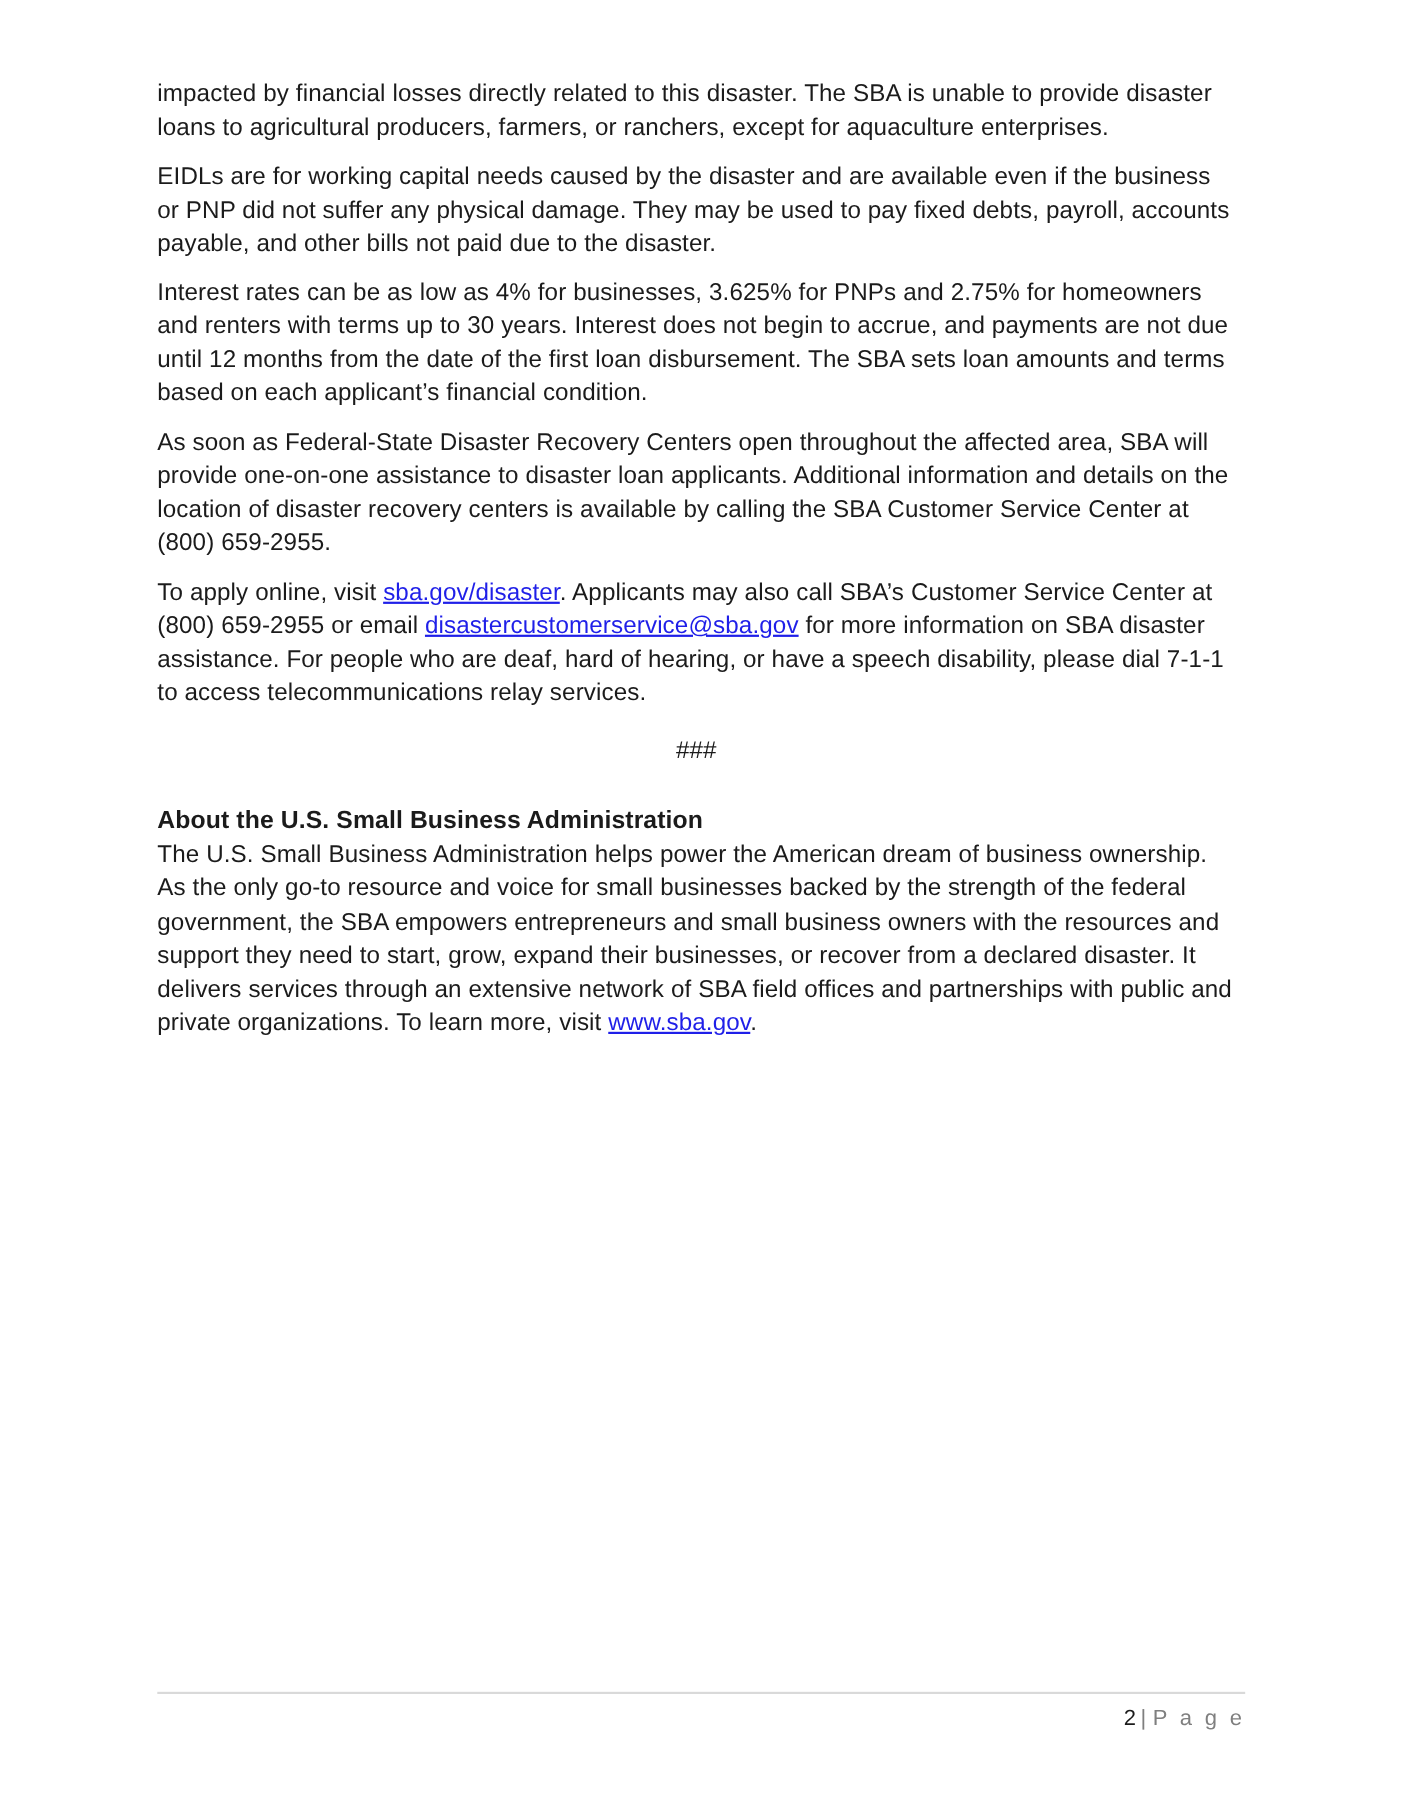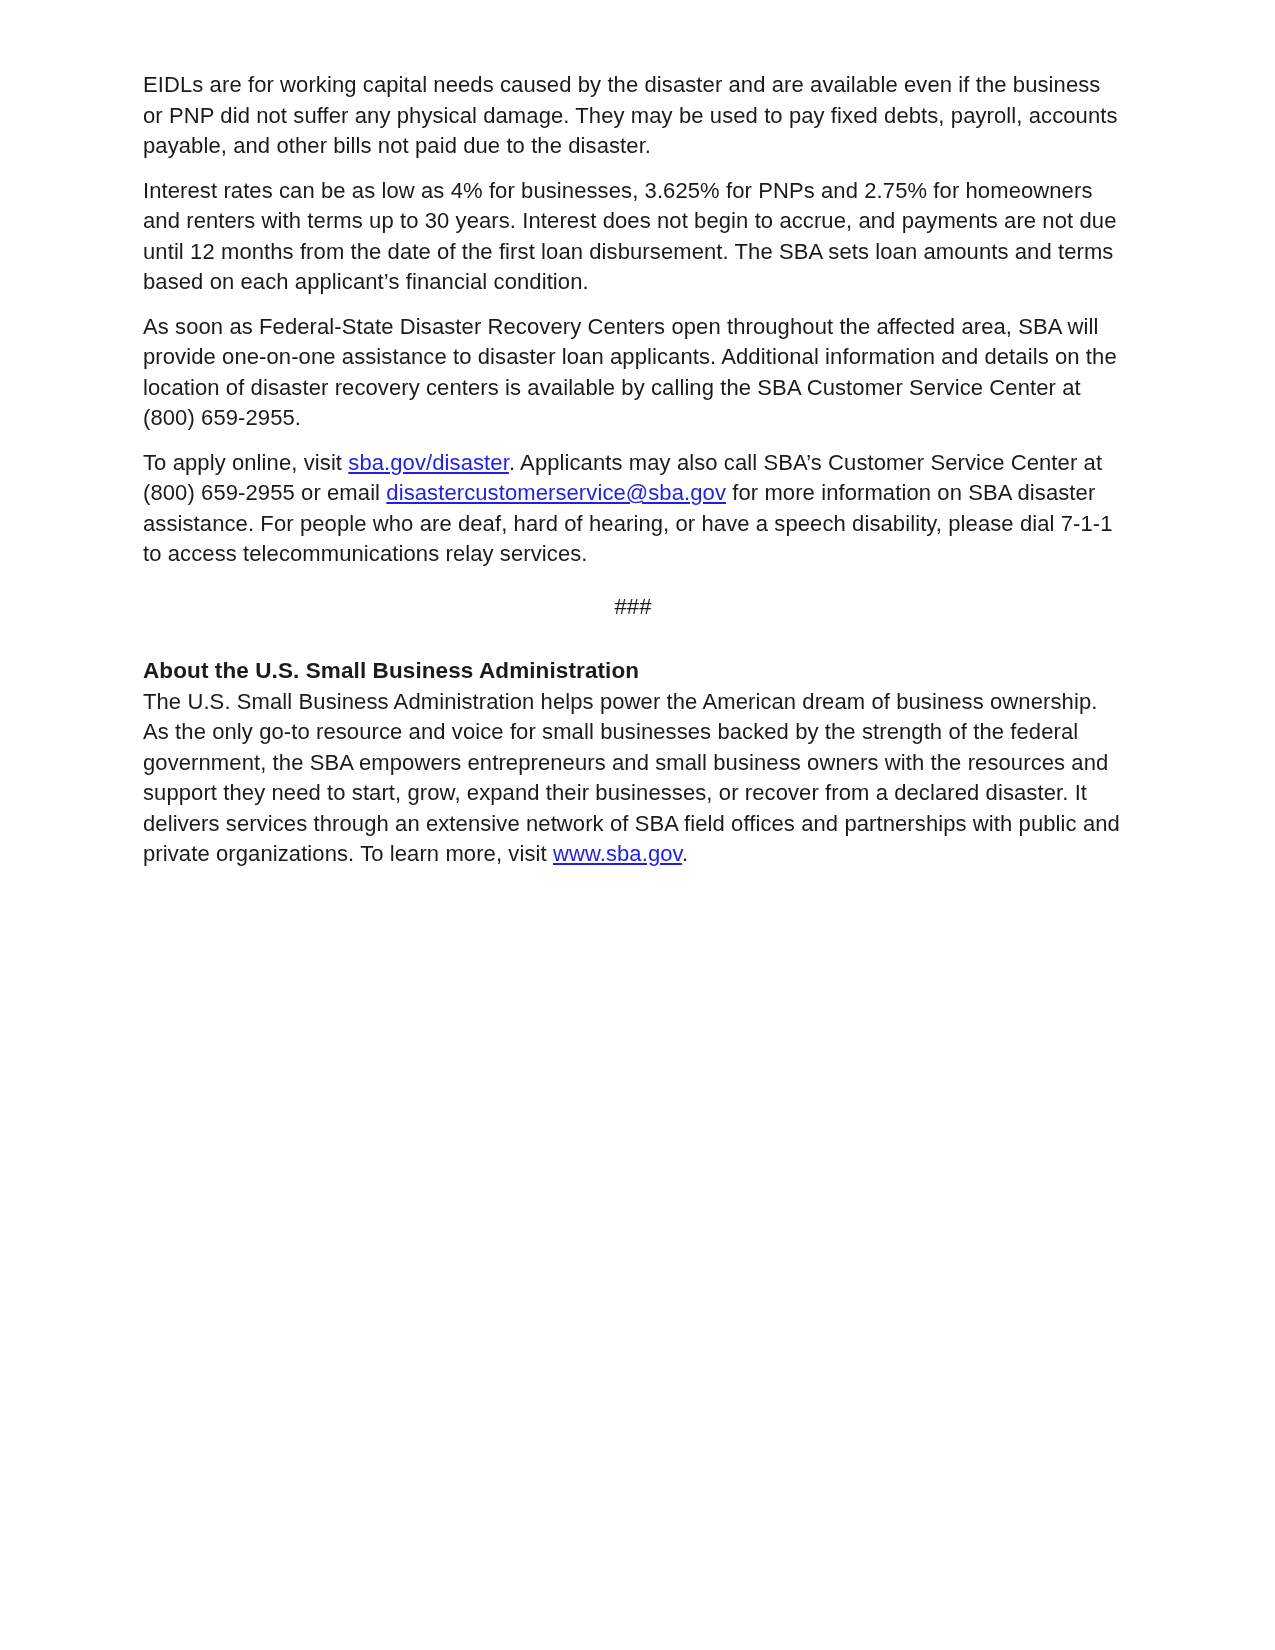--- a/index.html
+++ b/index.html
@@ -75,24 +75,28 @@
     letter-spacing:3px;
   }
 </style>
 </head>
 <body>
 
 <div class="page">
 
   <main class="content">
     <div id="paragraphs">
+        <p class="para body"><span>impacted by financial losses directly related to this disaster. The SBA is unable to provide disaster loans to agricultural producers, farmers, or ranchers, except for aquaculture enterprises.</span></p>
         <p class="para body"><span>EIDLs are for working capital needs caused by the disaster and are available even if the business or PNP did not suffer any physical damage. They may be used to pay fixed debts, payroll, accounts payable, and other bills not paid due to the disaster.</span></p>
         <p class="para body"><span>Interest rates can be as low as 4% for businesses, 3.625% for PNPs and 2.75% for homeowners and renters with terms up to 30 years. Interest does not begin to accrue, and payments are not due until 12 months from the date of the first loan disbursement. The SBA sets loan amounts and terms based on each applicant’s financial condition.</span></p>
         <p class="para body"><span>As soon as Federal-State Disaster Recovery Centers open throughout the affected area, SBA will provide one-on-one assistance to disaster loan applicants. Additional information and details on the location of disaster recovery centers is available by calling the SBA Customer Service Center at (800) 659-2955.</span></p>
         <p class="para body"><span>To apply online, visit </span><a>sba.gov/disaster</a><span>. Applicants may also call SBA’s Customer Service Center at (800) 659-2955 or email </span><a>disastercustomerservice@sba.gov</a><span> for more information on SBA disaster assistance. For people who are deaf, hard of hearing, or have a speech disability, please dial 7-1-1 to access telecommunications relay services.</span></p>
         <p class="para center"><span>###</span></p>
         <h2 class="para heading"><span>About the U.S. Small Business Administration</span></h2>
         <p class="para body"><span>The U.S. Small Business Administration helps power the American dream of business ownership. As the only go-to resource and voice for small businesses backed by the strength of the federal government, the SBA empowers entrepreneurs and small business owners with the resources and support they need to start, grow, expand their businesses, or recover from a declared disaster. It delivers services through an extensive network of SBA field offices and partnerships with public and private organizations. To learn more, visit </span><a>www.sba.gov</a><span>.</span></p>
       </div>
   </main>
 
+  <footer class="footer">
+    <span class="pnum">2</span><span class="psep">|</span><span class="plabel">P a g e</span>
+  </footer>
 
 </div>
 
 </body></html>

